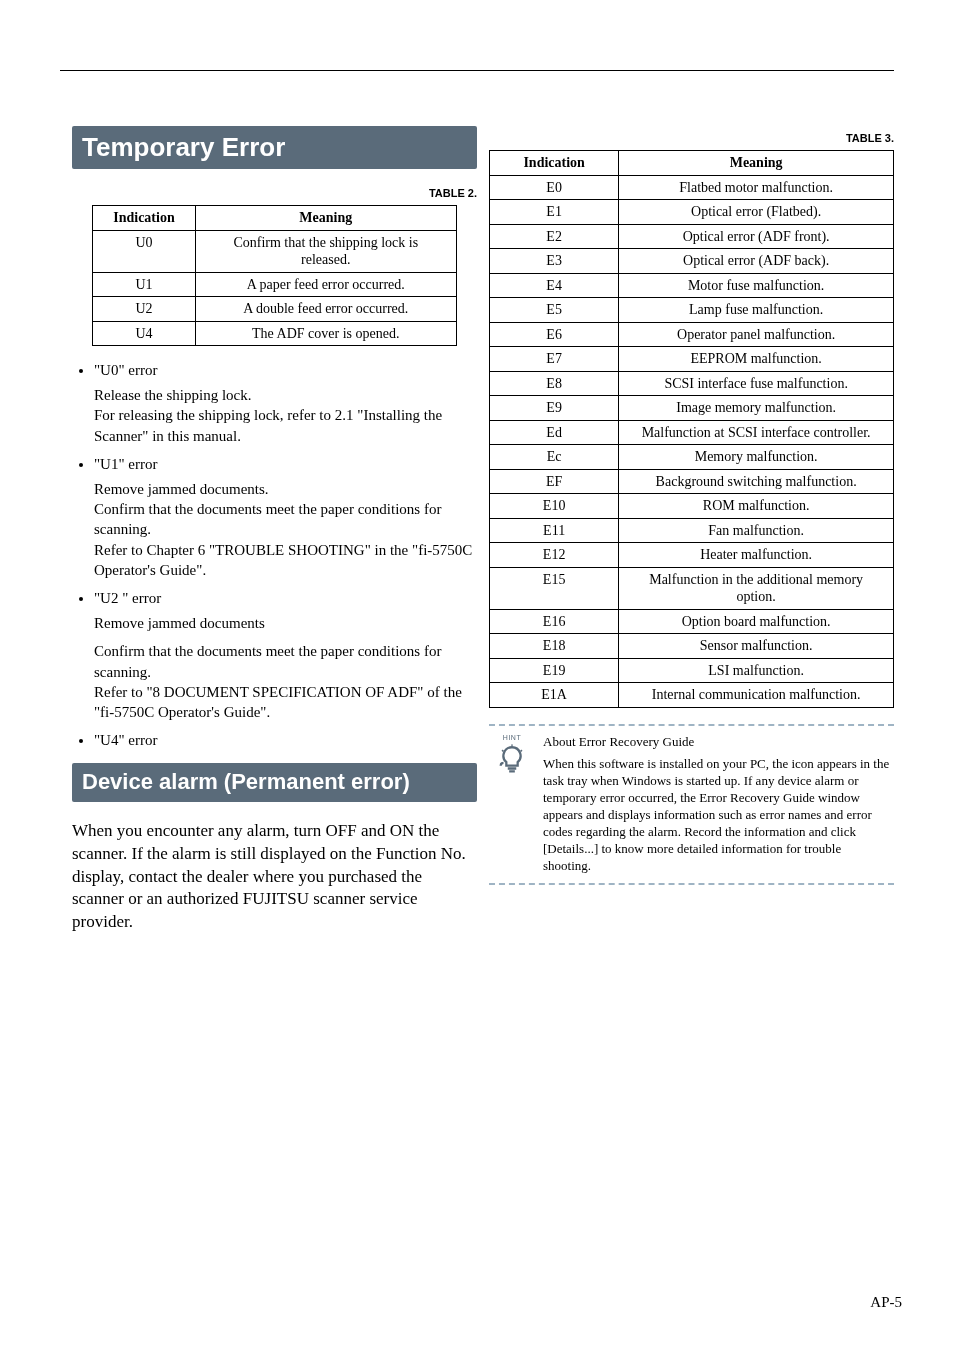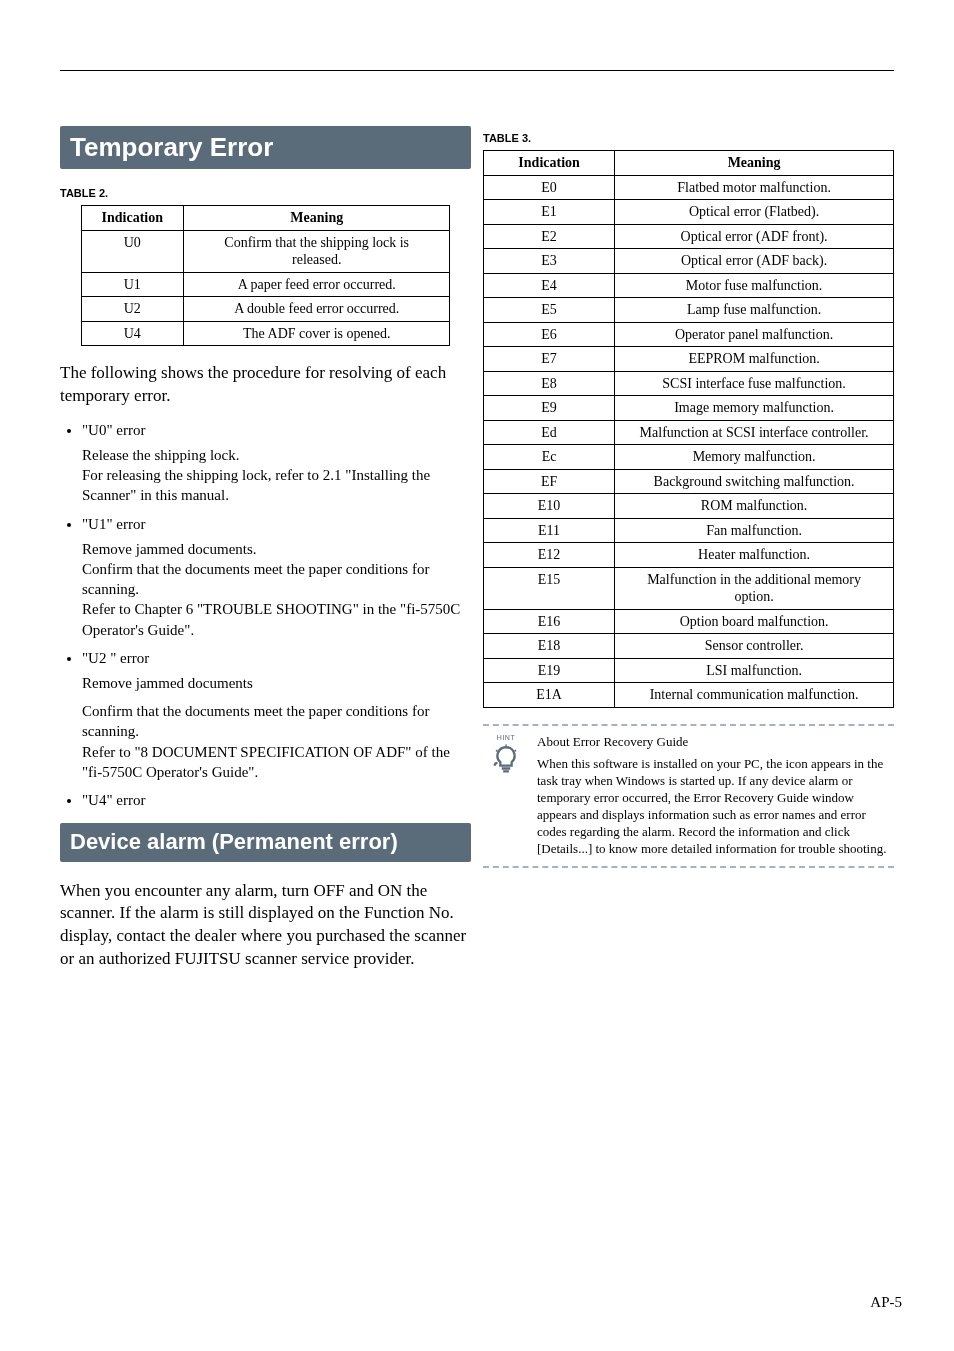--- a/index.html
+++ b/index.html
@@ -11,41 +11,42 @@
     position: relative;
     padding: 70px 60px 40px 60px;
   }
   .top-rule {
     border-top: 1px solid #000;
     margin: 0 0 55px 0;
   }
   .columns {
     display: flex;
     gap: 12px;
+    margin-left: 12px;
   }
   .col {
     flex: 1;
     min-width: 0;
   }
   .heading-bar {
     background: #5a6b7a;
     color: #fff;
     font-family: Arial, Helvetica, sans-serif;
     font-weight: bold;
     padding: 6px 10px;
     border-radius: 2px;
     margin-bottom: 18px;
   }
   .h1 { font-size: 26px; }
   .h2 { font-size: 22px; line-height: 1.2; }
   .table-caption {
     font-family: Arial, Helvetica, sans-serif;
     font-size: 11px;
     font-weight: bold;
-    text-align: left;
+    text-align: right;
     margin: 6px 0 6px 0;
   }
   table.data {
     border-collapse: collapse;
     width: 90%;
     margin: 0 auto 16px auto;
     font-size: 14px;
   }
   table.data.full { width: 100%; margin: 0 0 16px 0; }
   table.data th, table.data td {
@@ -149,21 +150,20 @@
           <td>U2</td>
           <td>A double feed error occurred.</td>
         </tr>
         <tr>
           <td>U4</td>
           <td>The ADF cover is opened.</td>
         </tr>
       </tbody>
     </table>
 
-    <p class="body-text">The following shows the procedure for resolving of each temporary error.</p>
 
     <ul class="errs">
       <li>
         <span>"U0" error</span>
         <div class="sub" style="white-space:pre-line">Release the shipping lock.
 For releasing the shipping lock, refer to 2.1 "Installing the Scanner" in this manual.</div>
       </li>
       <li>
         <span>"U1" error</span>
         <div class="sub" style="white-space:pre-line">Remove jammed documents.
@@ -265,21 +265,21 @@
         <tr>
             <td>E15</td>
             <td>Malfunction in the additional memory option.</td>
           </tr>
         <tr>
             <td>E16</td>
             <td>Option board malfunction.</td>
           </tr>
         <tr>
             <td>E18</td>
-            <td>Sensor controller.</td>
+            <td>Sensor malfunction.</td>
           </tr>
         <tr>
             <td>E19</td>
             <td>LSI malfunction.</td>
           </tr>
         <tr>
             <td>E1A</td>
             <td>Internal communication malfunction.</td>
           </tr>
       </tbody>

